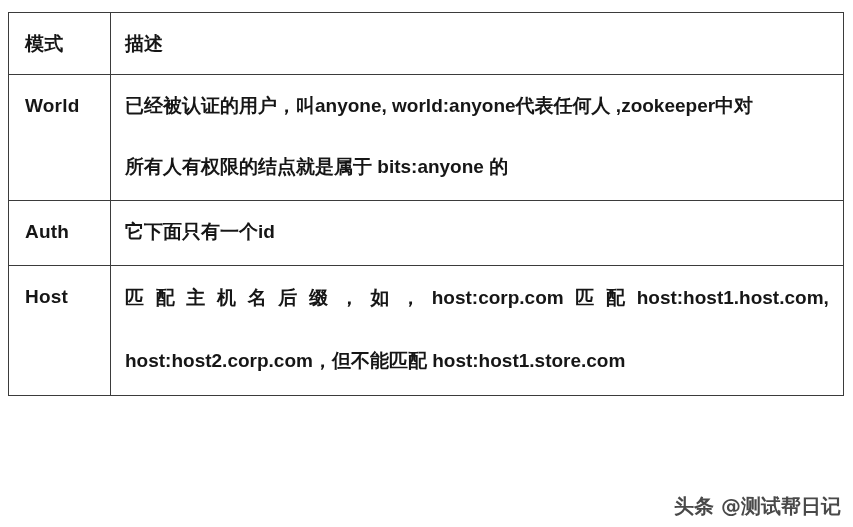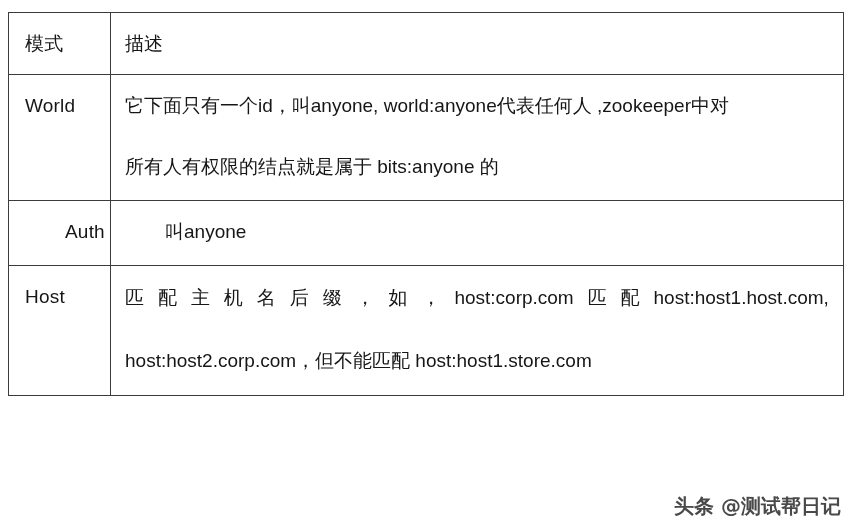--- a/index.html
+++ b/index.html
@@ -23,20 +23,21 @@
   }
 
   table.acl-table {
     position: absolute;
     left: 8px;
     top: 12px;
     width: 835px;
     border-collapse: collapse;
     table-layout: fixed;
     background: #ffffff;
+    font-weight: bold;
   }
 
   table.acl-table td {
     border: 1px solid #3b3b3b;
     vertical-align: top;
     padding: 0;
     background: #ffffff;
   }
 
   
@@ -75,21 +76,21 @@
     align-items: center;
   }
 
   .line.tall {
     height: 62px;
   }
 
   
   tr.row-header td { height: 61px; }
   tr.row-world td { height: 125px; }
-  tr.row-auth td { height: 64px; padding-left: 40px; }
+  tr.row-auth td { height: 64px; }
   tr.row-digest td { height: 65px; }
   tr.row-host td { height: 129px; }
   tr.row-ip td { height: 57px; }
 
   
   .justified {
     display: flex;
     align-items: center;
     height: 64px;
     width: 100%;
@@ -155,35 +156,35 @@
       </tr>
 
       <tr class="row-world">
         <td class="cell-mode">
           <div class="cell-inner">
             <div class="line mode-text">World</div>
           </div>
         </td>
         <td class="cell-desc">
           <div class="cell-inner">
-            <div class="line desc-text">它下面只有一个id，叫anyone, world:anyone代表任何人 ,zookeeper中对</div>
+            <div class="line desc-text">已经被认证的用户，叫anyone, world:anyone代表任何人 ,zookeeper中对</div>
             <div class="line desc-text">所有人有权限的结点就是属于 bits:anyone 的</div>
           </div>
         </td>
       </tr>
 
       <tr class="row-auth">
         <td class="cell-mode">
           <div class="cell-inner">
             <div class="line tall mode-text">Auth</div>
           </div>
         </td>
         <td class="cell-desc">
           <div class="cell-inner">
-            <div class="line tall desc-text">叫anyone</div>
+            <div class="line tall desc-text">它下面只有一个id</div>
           </div>
         </td>
       </tr>
 
 
       <tr class="row-host">
         <td class="cell-mode">
           <div class="cell-inner">
             <div class="line tall mode-text">Host</div>
           </div>

